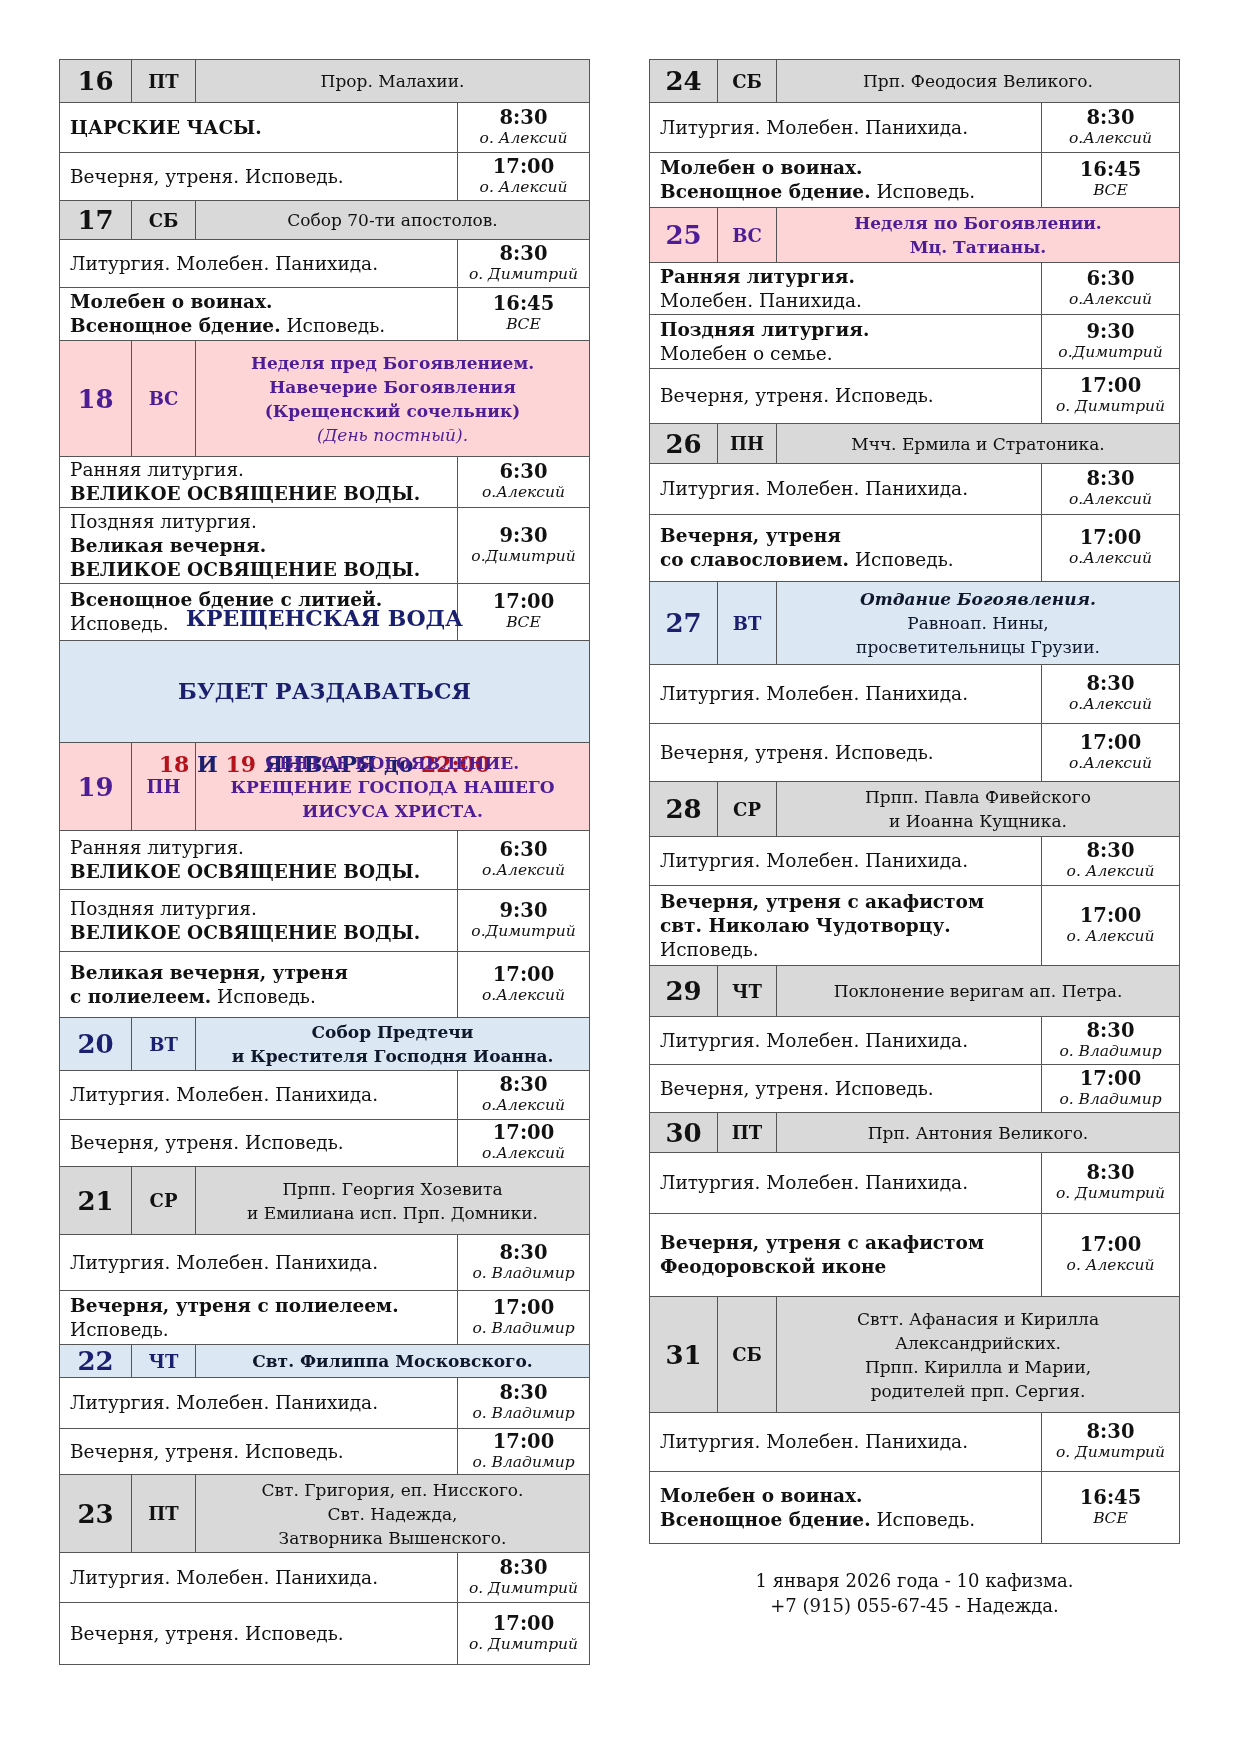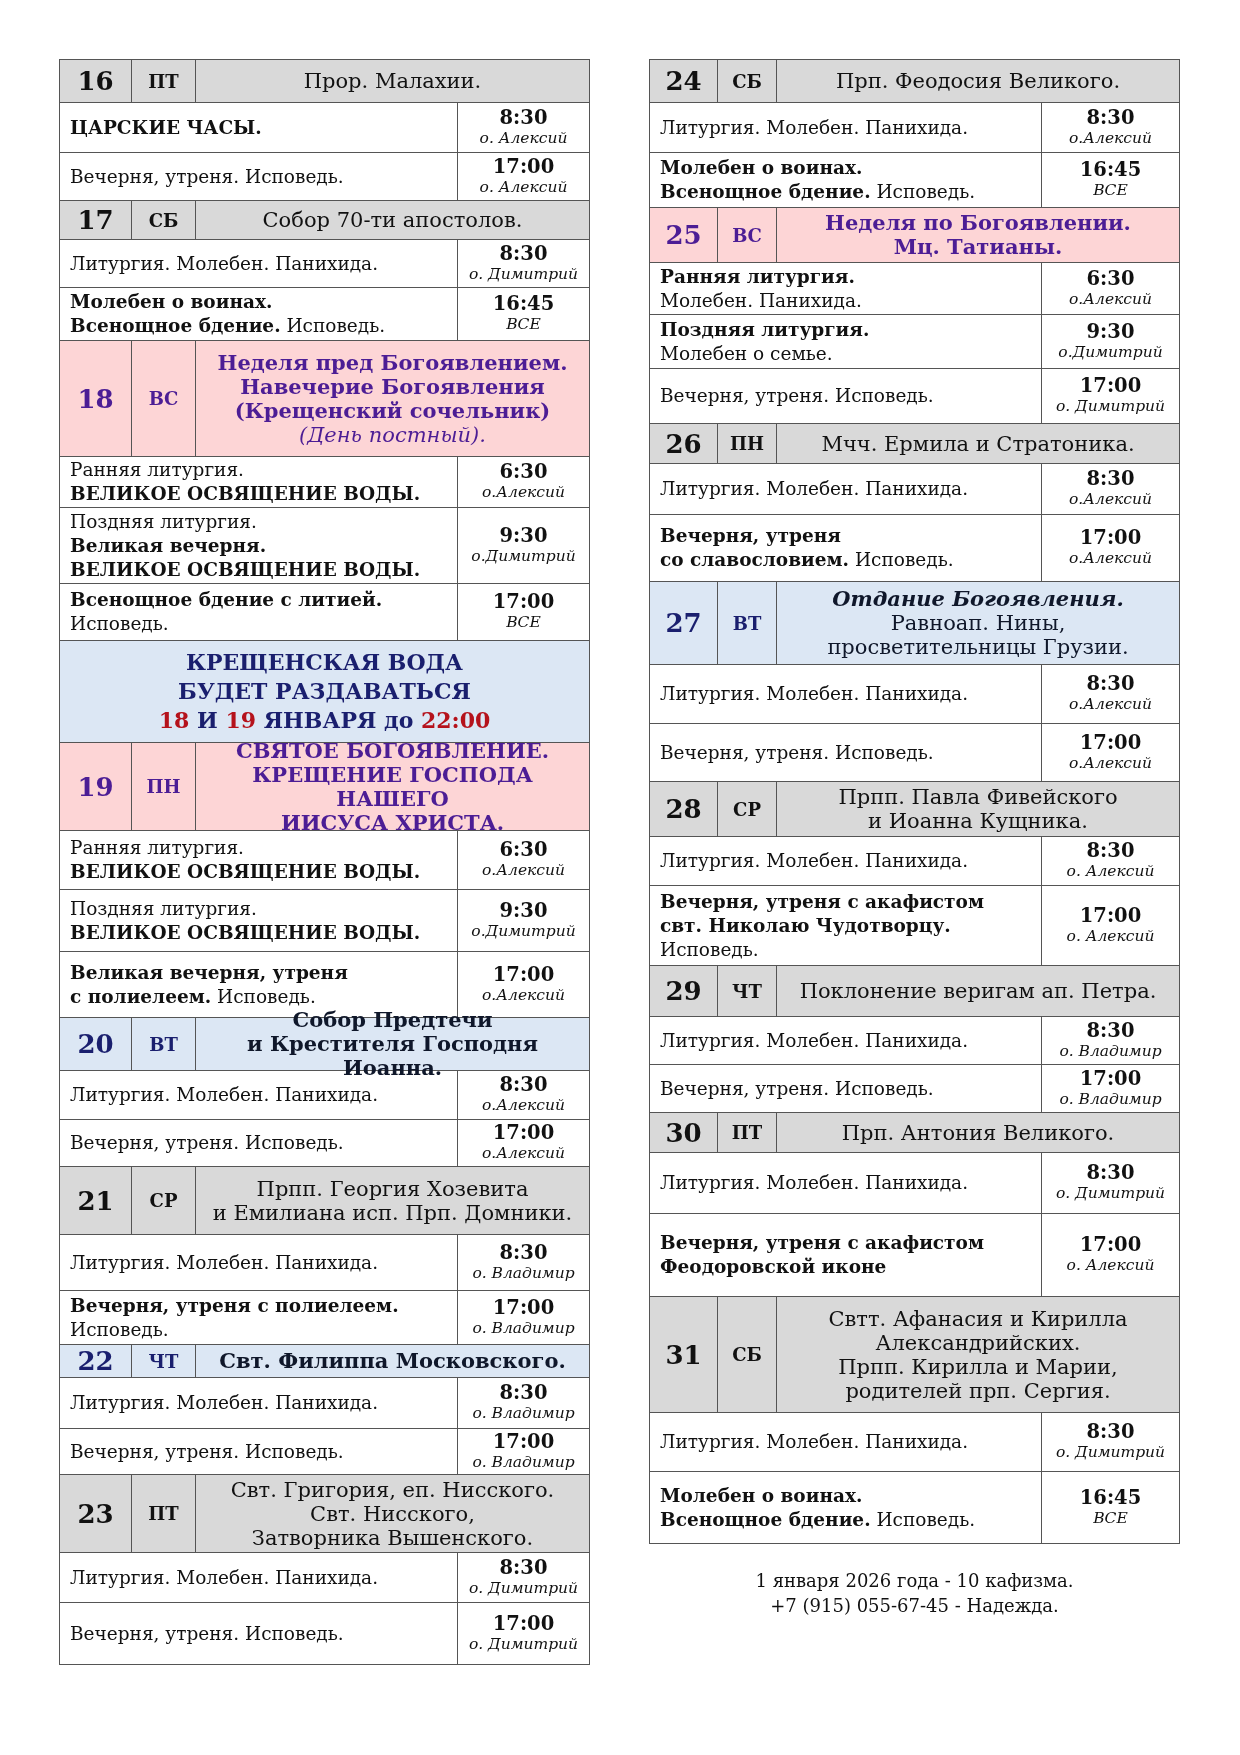--- a/index.html
+++ b/index.html
@@ -12,37 +12,37 @@
   .block { border-bottom:1.5px solid #555; box-sizing:border-box; }
   .hdr { display:flex; box-sizing:border-box; border-bottom:1.5px solid #555; }
   .hdr.gray { background:#d9d9d9; }
   .hdr.red { background:#fdd5d6; }
   .hdr.blue { background:#dce7f4; }
   .hdr .day { width:71px; flex:none; border-right:1.5px solid #555; display:flex; align-items:center; justify-content:center;
               font-weight:bold; font-size:26px; }
   .hdr .wd { width:63px; flex:none; border-right:1.5px solid #555; display:flex; align-items:center; justify-content:center;
              font-weight:bold; font-size:18px; }
   .hdr .feast { flex:1; display:flex; flex-direction:column; align-items:center; justify-content:center; text-align:center;
-                font-size:21px; line-height:24px; padding:0 6px; }
+                font-size:17px; line-height:24px; padding:0 6px; }
   .hdr.red .day, .hdr.red .wd, .hdr.red .feast { color:#4c1d95; }
   .hdr.red .feast { font-weight:bold; }
   .hdr.blue .day, .hdr.blue .wd { color:#1a1f6e; }
   .hdr.blue .feast { color:#0f172a; }
   .hdr.blue .feast.bold { font-weight:bold; }
   .svc { display:flex; box-sizing:border-box; border-bottom:1.5px solid #555; background:#fff; }
   .svc:last-child { border-bottom:none; }
   .svc .desc { flex:1; border-right:1.5px solid #555; padding:0 10px; display:flex; flex-direction:column; justify-content:center;
                font-size:18.5px; line-height:24px; }
   .svc .time { width:131px; flex:none; display:flex; flex-direction:column; align-items:center; justify-content:center; line-height:21px; }
   .svc .time .t { font-weight:bold; font-size:19.5px; }
   .svc .time .p { font-style:italic; font-size:15.5px; }
   .b { font-weight:bold; }
   .i { font-style:italic; }
   .banner { background:#dce7f4; border-bottom:1.5px solid #555; display:flex; flex-direction:column; align-items:center; justify-content:center;
-            font-weight:bold; font-size:22px; line-height:29px; color:#1a1f6e; text-align:center; }
+            font-weight:bold; font-size:22px; line-height:29px; color:#1a1f6e; text-align:center;gap:44px; }
   .banner .red { color:#b5121b; }
   .footer { position:absolute; left:649px; width:531px; top:1568px; text-align:center; font-size:18px; line-height:25px; color:#111; }
 </style>
 </head>
 <body>
 
 <div class="col" id="col-left">
  <div class="tbl">
 
   <div class="block" style="border-bottom:none">
@@ -280,21 +280,21 @@
           </div>
    </div>
   </div>
 
   <div class="block" style="border-bottom:none">
    <div class="hdr gray" style="height:78px">
     <div class="day">23</div>
     <div class="wd">ПТ</div>
     <div class="feast">
      <span>Свт. Григория, еп. Нисского.</span>
-     <span>Свт. Нисского,</span>
+     <span>Свт. Надежда,</span>
      <span>Затворника Вышенского.</span>
     </div>
    </div>
    <div class="svc" style="height:50px">
     <div class="desc">
             <span>Литургия. Молебен. Панихида.</span>
           </div>
     <div class="time">
             <span class="t">8:30</span>
             <span class="p">о. Димитрий</span>

